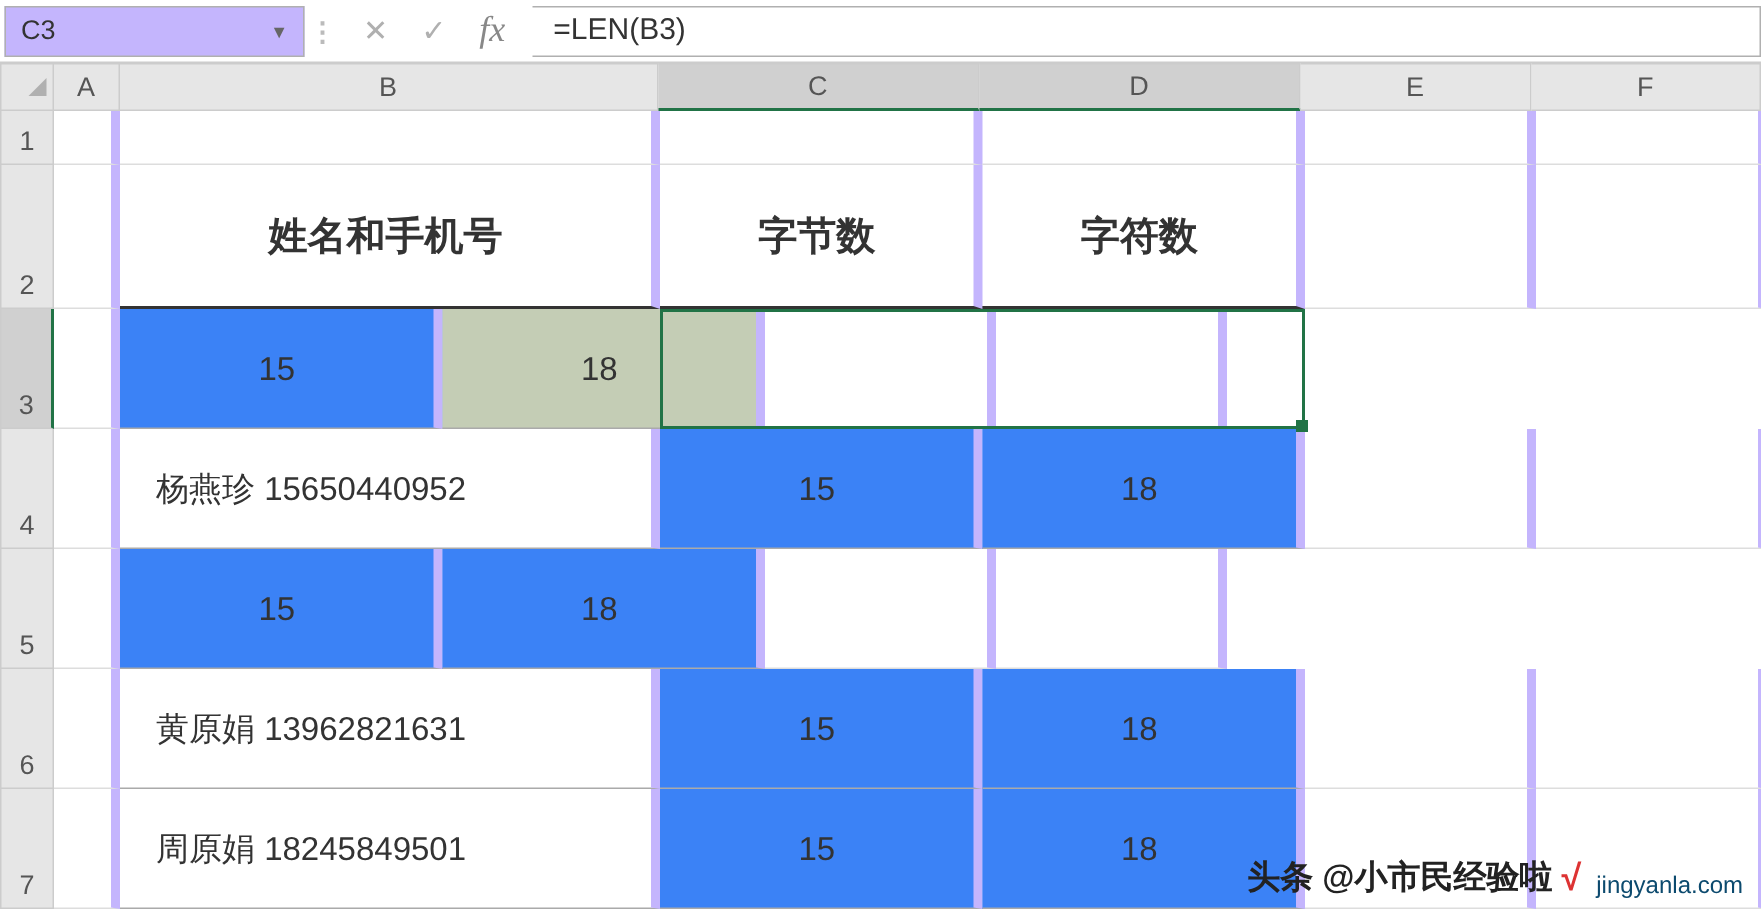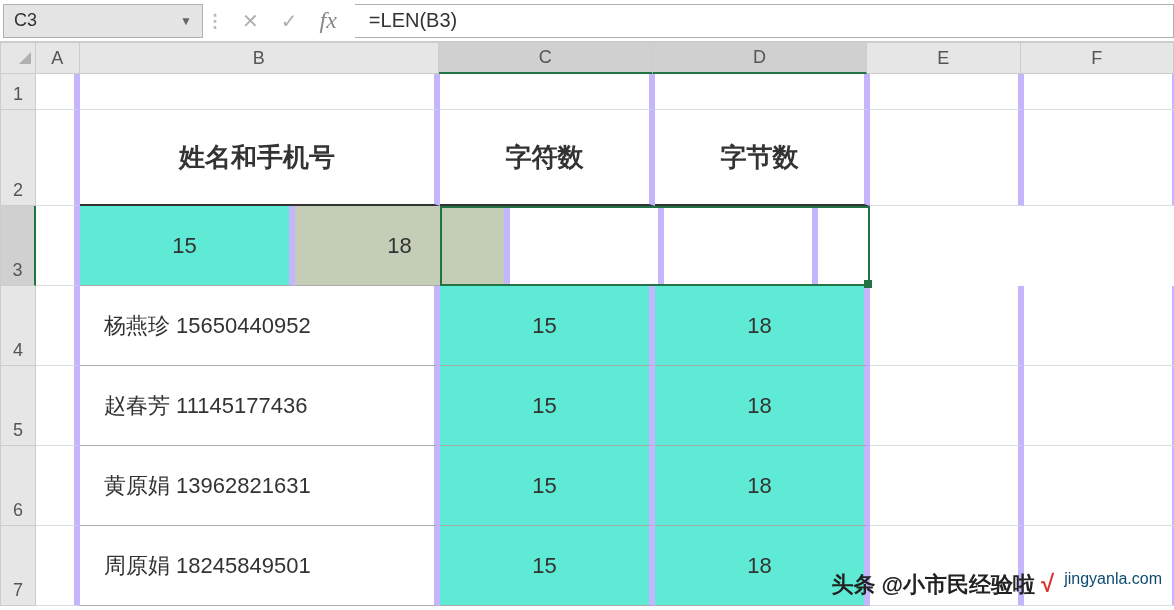--- a/index.html
+++ b/index.html
@@ -1,19 +1,19 @@
 <!DOCTYPE html>
 <html><head>
   <meta charset="utf-8">
   <style>
     * { box-sizing: border-box; margin: 0; padding: 0; }
     body { font-family: "Microsoft YaHei", Arial, sans-serif; background: #fff; width: 1174px; height: 610px; overflow: hidden; }
     
     .formula-bar { display: flex; align-items: center; height: 42px; border-bottom: 1px solid #ccc; background: #fff; }
-    .name-box { display: flex; align-items: center; width: 200px; height: 34px; border: 1px solid #b0b0b0; background: #e5e5e5; margin: 2px 3px; padding: 0 10px; justify-content: space-between; }
+    .name-box { display: flex; align-items: center; width: 200px; height: 34px; border: 1px solid #b0b0b0; background: #c4b5fd; margin: 2px 3px; padding: 0 10px; justify-content: space-between; }
     .name-box-text { font-size: 18px; color: #333; }
     .name-box-arrow { color: #666; font-size: 12px; }
     .formula-divider { width: 18px; text-align: center; color: #bbb; font-size: 18px; font-weight: bold; }
     .formula-actions { display: flex; align-items: center; gap: 22px; padding: 0 18px; }
     .formula-icon { color: #b0b0b0; font-size: 20px; }
     .fx-icon { font-style: italic; color: #888; font-size: 24px; font-family: "Times New Roman", serif; }
     .formula-input { flex: 1; height: 34px; border: 1px solid #b0b0b0; border-left: none; display: flex; align-items: center; padding: 0 14px; font-size: 20px; color: #333; }
     
     .sheet-area { position: relative; }
     .col-headers { display: flex; height: 32px; }
@@ -39,27 +39,27 @@
     .cells { position: relative; }
     .row { display: flex; }
     .cell { border-right: 6px solid #c4b5fd; border-bottom: 1px solid #ddd; display: flex; align-items: center; justify-content: center; font-size: 22px; color: #333; position: relative; }
     .r-1 .cell { height: 36px; }
     .r-2 .cell { height: 96px; }
     .r-3 .cell, .r-4 .cell, .r-5 .cell, .r-6 .cell, .r-7 .cell { height: 80px; }
     
     .header-cell { font-weight: bold; font-size: 26px; border-bottom: 2px solid #333; }
     .data-cell-b { padding-left: 24px; justify-content: flex-start; border-bottom: 1px solid #aaa; }
     .data-cd { border-bottom: 1px solid #aaa; }
-    .highlighted { background: #5eead4; }
+    .highlighted { background: #3b82f6; }
     .darker { background: #c4cdb5; }
     
     .selection-box { position: absolute; border: 2px solid #217346; pointer-events: none; z-index: 10; }
     .fill-handle { position: absolute; width: 8px; height: 8px; background: #217346; right: -4px; bottom: -4px; }
     
-    .watermark { position: absolute; right: 12px; bottom: 6px; font-size: 22px; color: #222; font-weight: bold; z-index: 20; display: flex; align-items: flex-start; gap: 6px; }
+    .watermark { position: absolute; right: 12px; bottom: 6px; font-size: 22px; color: #222; font-weight: bold; z-index: 20; display: flex; align-items: flex-end; gap: 6px; }
     .watermark .small { font-size: 16px; color: #0c4a6e; margin-left: 4px; font-weight: normal; }
     .checkmark { color: #d33; font-size: 24px; }
   </style>
 </head>
 <body>
 
 <div class="formula-bar">
   <div class="name-box">
     <span class="name-box-text">C3</span>
     <span class="name-box-arrow">▼</span>
@@ -104,43 +104,42 @@
         <div class="cell col-a"></div>
         <div class="cell col-b"></div>
         <div class="cell col-c"></div>
         <div class="cell col-d"></div>
         <div class="cell col-e"></div>
         <div class="cell col-f"></div>
       </div>
       <div class="row r-2">
         <div class="cell col-a"></div>
         <div class="cell col-b header-cell">姓名和手机号</div>
+        <div class="cell col-d header-cell">字节数</div>
         <div class="cell col-c header-cell">字符数</div>
-        <div class="cell col-d header-cell">字节数</div>
         <div class="cell col-e"></div>
         <div class="cell col-f"></div>
       </div>
       <div class="row r-3">
         <div class="cell col-a"></div>
         <div class="cell col-c data-cd highlighted">15</div>
         <div class="cell col-d data-cd darker">18</div>
         <div class="cell col-e"></div>
         <div class="cell col-f"></div>
       </div>
       <div class="row r-4">
         <div class="cell col-a"></div>
         <div class="cell col-b data-cell-b">杨燕珍 15650440952</div>
         <div class="cell col-c data-cd highlighted">15</div>
         <div class="cell col-d data-cd highlighted">18</div>
         <div class="cell col-e"></div>
         <div class="cell col-f"></div>
       </div>
       <div class="row r-5">
         <div class="cell col-a"></div>
-        <div class="cell col-b data-cell-b">赵春芳 11145177436</div>
         <div class="cell col-c data-cd highlighted">15</div>
         <div class="cell col-d data-cd highlighted">18</div>
         <div class="cell col-e"></div>
         <div class="cell col-f"></div>
       </div>
       <div class="row r-6">
         <div class="cell col-a"></div>
         <div class="cell col-b data-cell-b">黄原娟 13962821631</div>
         <div class="cell col-c data-cd highlighted">15</div>
         <div class="cell col-d data-cd highlighted">18</div>

